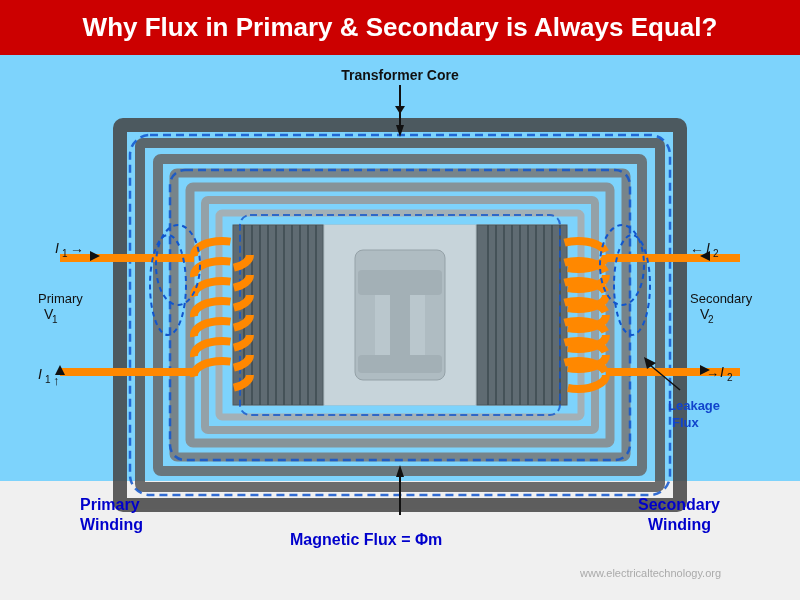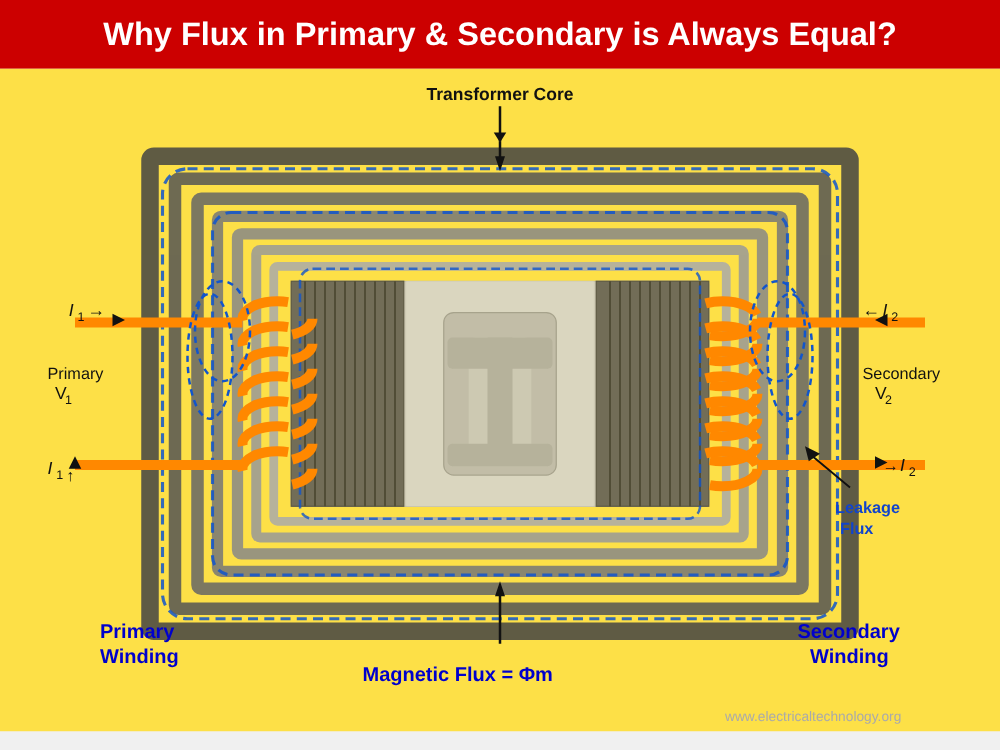--- a/index.html
+++ b/index.html
@@ -22,23 +22,23 @@
 
     .header h1 {
       color: white;
       font-size: 26px;
       font-weight: bold;
       text-align: center;
       line-height: 1.2;
     }
 
     .main-content {
-      background: #fde047;
+      background: #7dd3fc;
       width: 800px;
-      height: 530px;
+      height: 426px;
       position: relative;
       display: flex;
       align-items: center;
       justify-content: center;
       padding-left: 16px;
     }
 
     
     .label-transformer-core {
       position: absolute;

